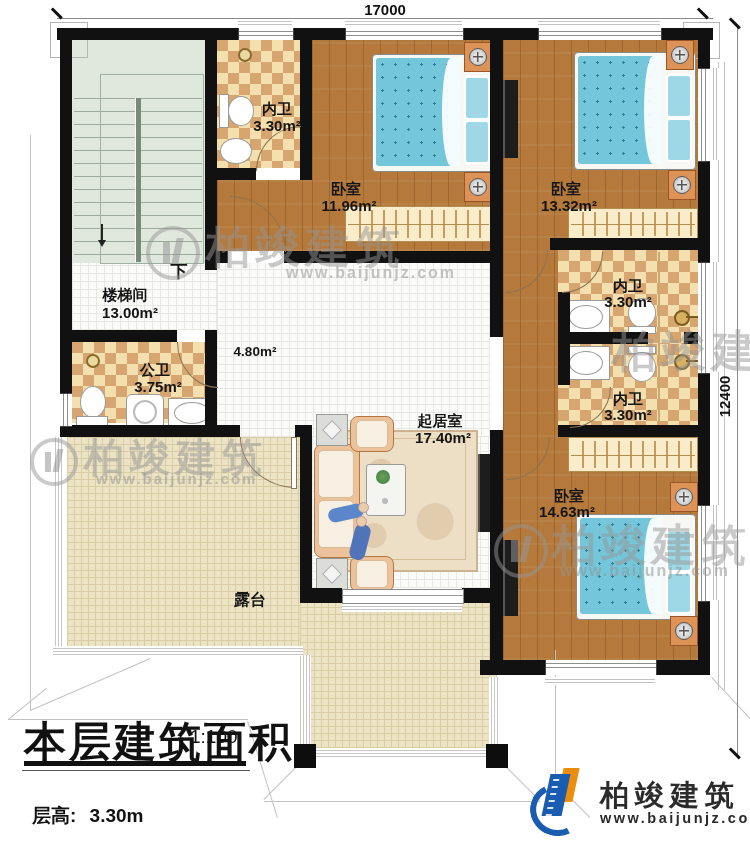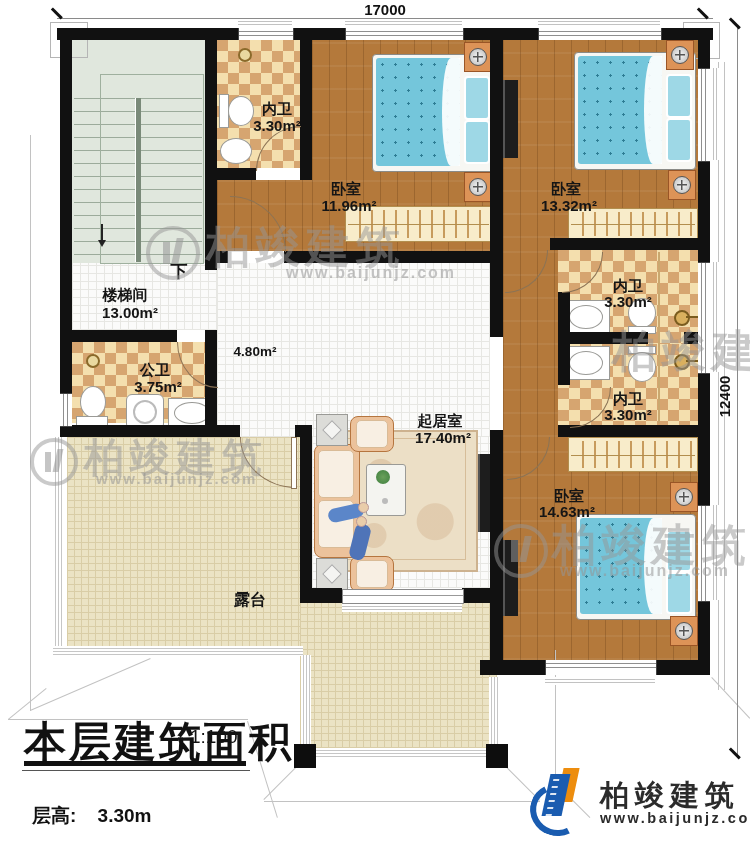--- a/index.html
+++ b/index.html
@@ -322,21 +322,21 @@
   <div class="dimtext" style="left:694px;top:388px;width:60px;text-align:center;transform:rotate(-90deg);">12400</div>
   <div class="tick" style="left:728px;top:22px;"></div>
   <div class="tick" style="left:728px;top:752px;"></div>
 
   <div class="abs" style="left:24px;top:714px;font-size:42px;font-weight:bold;color:#111;letter-spacing:3px;z-index:60;">本层建筑面积</div>
   <div class="abs" style="left:190px;top:726px;font-size:19px;color:#111;z-index:60;">1:100</div>
   <div class="abs" style="left:24px;top:761px;width:222px;height:5px;background:#111;z-index:60;"></div>
   <div class="abs" style="left:22px;top:770px;width:228px;height:1px;background:#555;z-index:60;"></div>
   <div class="abs" style="left:32px;top:803px;font-size:19px;font-weight:bold;color:#111;z-index:60;white-space:nowrap;">
     <span>层高:</span>
-    <span style="margin-left:16px;">3.30m</span>
+    <span style="margin-left:8px;">3.30m</span>
   </div>
 
   <div class="abs" style="left:534px;top:764px;width:58px;height:64px;z-index:60;">
     <span class="abs" style="left:26px;top:4px;width:16px;height:34px;background:#ed8d0e;transform:skewX(-12deg);"></span>
     <span class="abs" style="left:12px;top:10px;width:20px;height:42px;background:#1a5cb0;transform:skewX(-12deg);background-image:repeating-linear-gradient(180deg,transparent 0 5px,rgba(255,255,255,.85) 5px 7px);background-size:6px 100%;background-repeat:no-repeat;background-position:4px 0;"></span>
     <span class="abs" style="left:-4px;top:20px;width:42px;height:40px;border:6px solid transparent;border-left-color:#1a5cb0;border-bottom-color:#1a5cb0;border-radius:50%;transform:rotate(18deg);"></span>
   </div>
   <div class="abs" style="left:600px;top:776px;font-size:29px;font-weight:bold;color:#2b2b2b;letter-spacing:6px;z-index:60;white-space:nowrap;">柏竣建筑</div>
   <div class="abs" style="left:600px;top:810px;font-size:14.5px;font-weight:bold;color:#2b2b2b;letter-spacing:2.5px;z-index:60;white-space:nowrap;">www.baijunjz.com</div>
 

